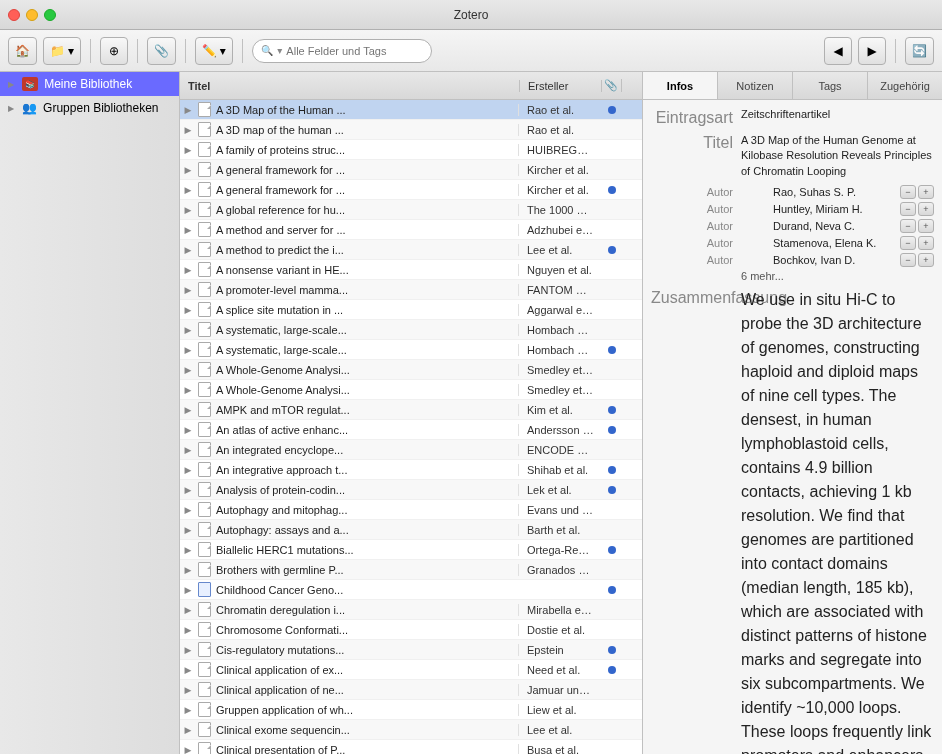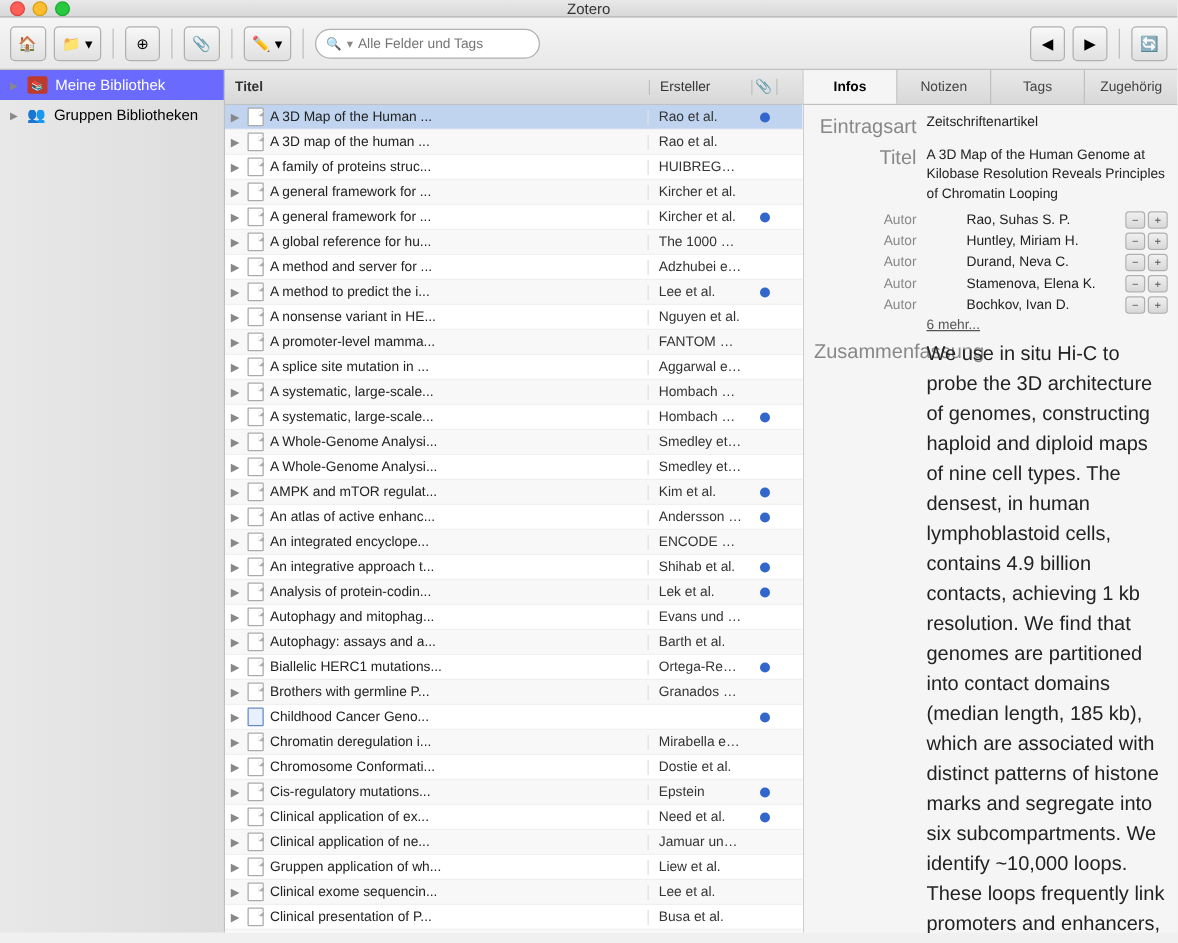--- a/index.html
+++ b/index.html
@@ -1,19 +1,19 @@
 <!DOCTYPE html>
 <html><head>
   <meta charset="utf-8">
   <style>
     * { margin: 0; padding: 0; box-sizing: border-box; }
     body { font-family: -apple-system, BlinkMacSystemFont, 'Helvetica Neue', Arial, sans-serif; font-size: 12px; background: #f0f0f0; width: 942px; height: 754px; overflow: hidden; }
 
     
-    .titlebar { height: 14px; background: linear-gradient(to bottom, #e8e8e8, #d8d8d8); display: flex; align-items: center; justify-content: center; border-bottom: 1px solid #b0b0b0; position: relative; }
+    .titlebar { height: 30px; background: linear-gradient(to bottom, #e8e8e8, #d8d8d8); display: flex; align-items: center; justify-content: center; border-bottom: 1px solid #b0b0b0; position: relative; }
     .titlebar-title { font-size: 12px; color: #333; }
     .traffic-lights { position: absolute; left: 8px; display: flex; gap: 6px; align-items: center; }
     .traffic-light { width: 12px; height: 12px; border-radius: 50%; }
     .tl-close { background: #ff5f57; border: 1px solid #e0443e; }
     .tl-min { background: #febc2e; border: 1px solid #d4a012; }
     .tl-max { background: #28c840; border: 1px solid #1aab29; }
 
     
     .toolbar { height: 42px; background: linear-gradient(to bottom, #f5f5f5, #e8e8e8); border-bottom: 1px solid #c0c0c0; display: flex; align-items: center; padding: 0 8px; gap: 6px; }
     .toolbar-btn { height: 28px; min-width: 28px; background: linear-gradient(to bottom, #f8f8f8, #e0e0e0); border: 1px solid #b0b0b0; border-radius: 4px; display: flex; align-items: center; justify-content: center; cursor: pointer; padding: 0 6px; gap: 3px; }
@@ -66,21 +66,21 @@
     .detail-label { width: 90px; text-align: right; font-size: 16px; color: #888; padding-right: 8px; flex-shrink: 0; padding-top: 1px; }
     .detail-value { flex: 1; font-size: 11px; color: #222; }
     .author-row { display: flex; align-items: center; margin-bottom: 3px; }
     .author-label { width: 90px; text-align: right; font-size: 11px; color: #888; padding-right: 8px; flex-shrink: 0; }
     .author-name { font-size: 11px; color: #222; flex: 1; padding-left: 32px; }
     .author-btn { width: 16px; height: 14px; background: linear-gradient(to bottom, #f0f0f0, #d8d8d8); border: 1px solid #b0b0b0; border-radius: 3px; display: flex; align-items: center; justify-content: center; font-size: 9px; cursor: pointer; margin-left: 2px; color: #555; }
     .summary-text { font-size: 16px; color: #222; line-height: 1.5; }
     .pub-field { display: flex; margin-bottom: 4px; }
     .pub-label { width: 90px; text-align: left; font-size: 14px; color: #888; padding-right: 0; flex-shrink: 0; }
     .pub-value { font-size: 11px; color: #222; font-family: Liberation Serif, serif; }
-    .more-link { font-size: 11px; color: #555; cursor: pointer; margin-left: 90px; margin-bottom: 6px; text-decoration: underline; }
+    .more-link { font-size: 11px; color: #555; cursor: pointer; margin-left: 90px; margin-bottom: 6px; }
   </style>
 </head>
 <body>
 
 <div class="titlebar">
   <div class="traffic-lights">
     <div class="traffic-light tl-close"></div>
     <div class="traffic-light tl-min"></div>
     <div class="traffic-light tl-max"></div>
   </div>

